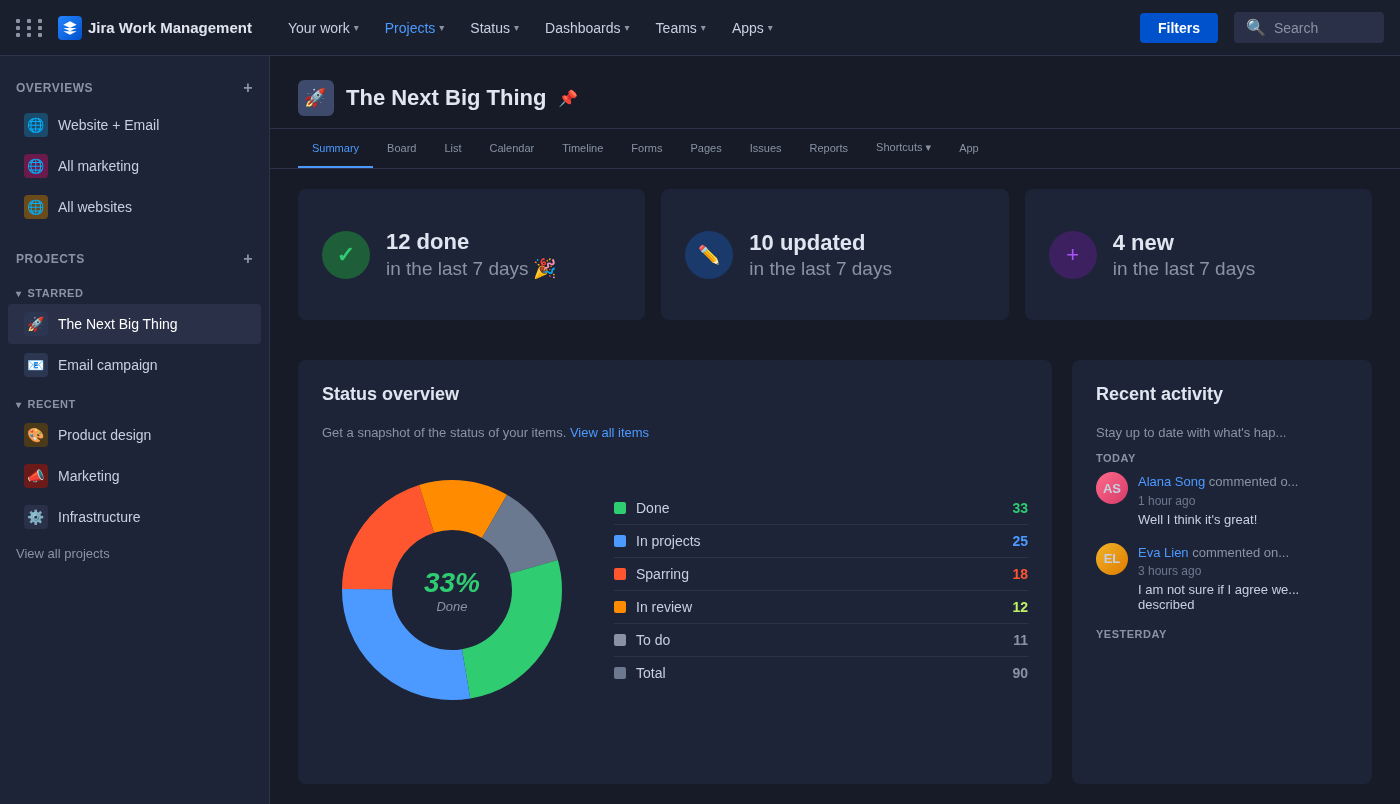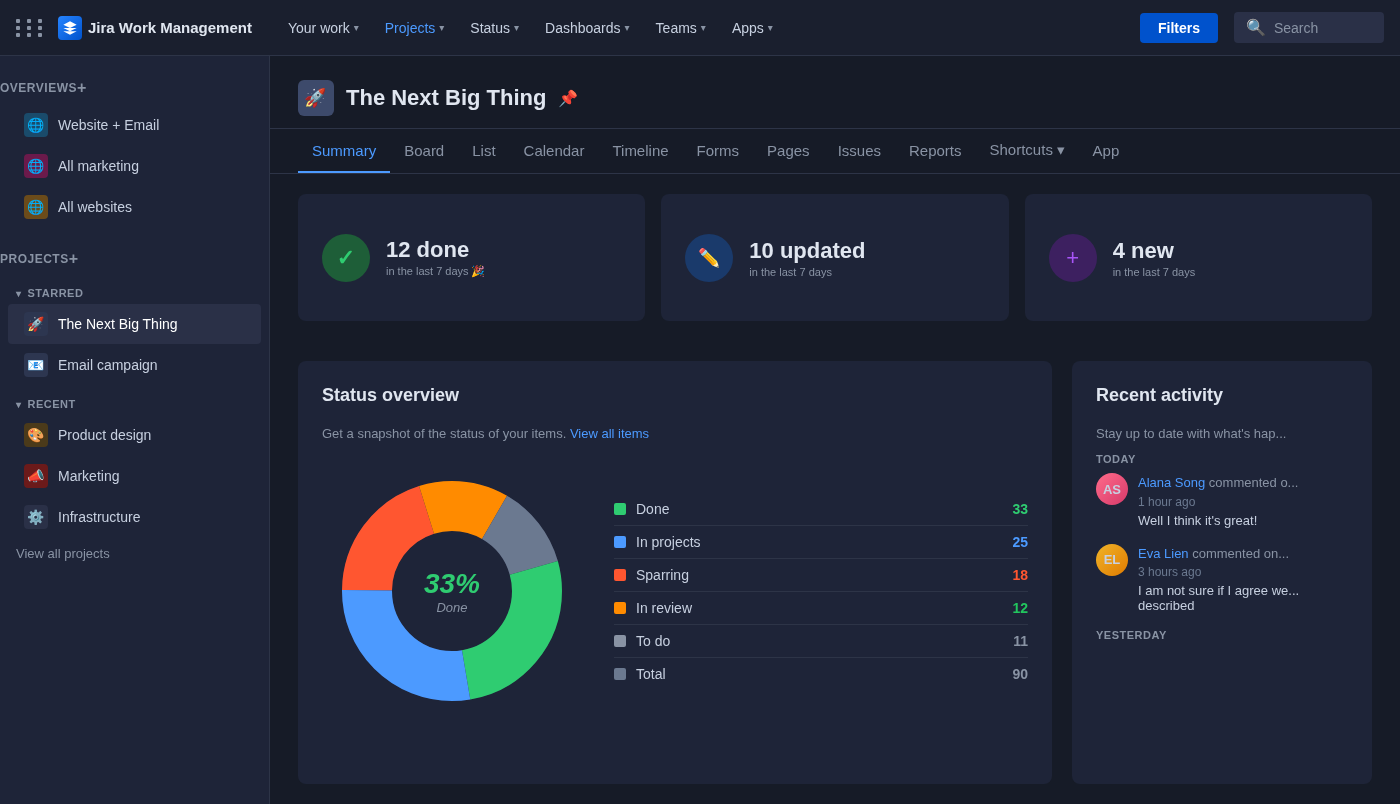--- a/index.html
+++ b/index.html
@@ -101,21 +101,22 @@
       width: 270px;
       min-width: 270px;
       background: #1e2438;
       border-right: 1px solid #2d3447;
       overflow-y: auto;
       padding: 16px 0;
     }
     .sidebar-section-header {
       display: flex;
       align-items: center;
-      padding: 8px 0;
+      justify-content: space-between;
+      padding: 8px 16px;
       font-size: 12px;
       font-weight: 600;
       color: #8993a4;
       text-transform: uppercase;
       letter-spacing: 0.5px;
     }
     .sidebar-section-header .plus-btn {
       cursor: pointer;
       font-size: 16px;
       color: #8993a4;
@@ -195,21 +196,21 @@
     
     .tabs-bar {
       display: flex;
       align-items: center;
       padding: 0 28px;
       border-bottom: 1px solid #2d3447;
       gap: 0;
     }
     .tab {
       padding: 12px 14px;
-      font-size: 15px;
+      font-size: 11px;
       color: #8993a4;
       cursor: pointer;
       border-bottom: 2px solid transparent;
       white-space: nowrap;
     }
     .tab.active { color: #4c9aff; border-bottom-color: #4c9aff; font-weight: 500; }
 
     
     .main-content {
       flex: 1;
@@ -245,21 +246,21 @@
     }
     .stat-icon-circle.green { background: #1e5e38; }
     .stat-icon-circle.blue { background: #1a3a6b; }
     .stat-icon-circle.purple { background: #3d2060; }
     .stat-text-main {
       font-size: 22px;
       font-weight: 700;
       color: #e0e6f0;
     }
     .stat-text-sub {
-      font-size: 11px;
+      font-size: 19px;
       color: #8993a4;
       margin-top: 2px;
     }
 
     
     .status-overview {
       background: #1e2438;
       border-radius: 8px;
       padding: 24px;
     }
@@ -328,21 +329,21 @@
       font-size: 14px;
       color: #c7d0e0;
     }
     .legend-count {
       font-size: 14px;
       font-weight: 600;
     }
     .legend-count.green { color: #2fcc71; }
     .legend-count.blue { color: #4c9aff; }
     .legend-count.red { color: #ff5630; }
-    .legend-count.orange { color: #22c55e; text-align: center; }
+    .legend-count.orange { color: #bef264; text-align: center; }
     .legend-count.gray { color: #8993a4; }
 
     
     .recent-activity {
       background: #1e2438;
       border-radius: 8px;
       padding: 24px;
       overflow: hidden;
     }
     .activity-date-header {

